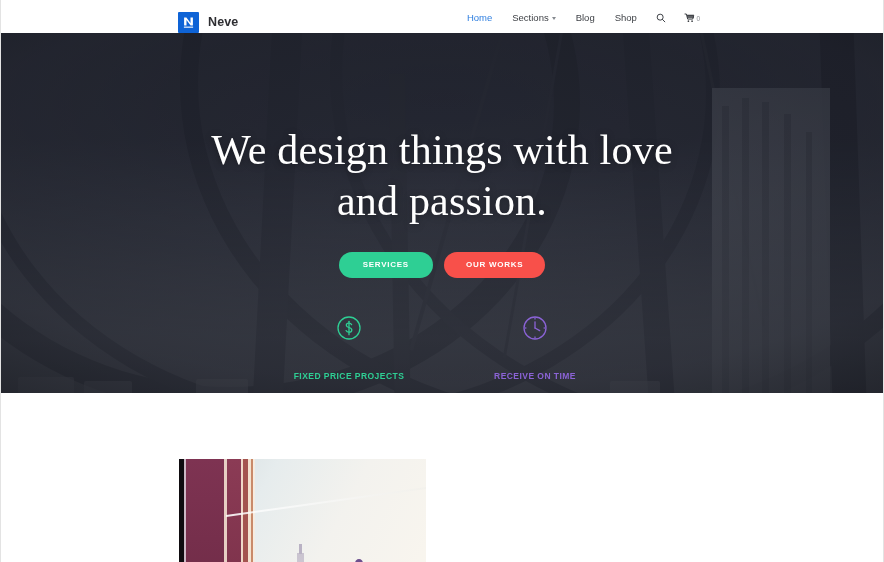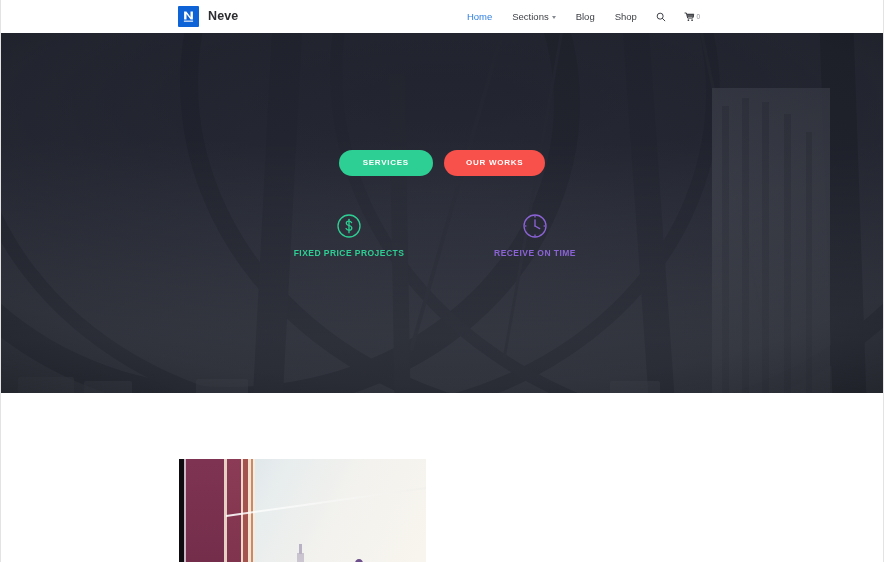--- a/index.html
+++ b/index.html
@@ -20,21 +20,21 @@
     background: #ffffff;
   }
 
   
   .site-header {
     position: relative;
     z-index: 40;
     height: 33px;
     background: #ffffff;
     display: flex;
-    align-items: center;
+    align-items: flex-end;
     padding: 0 178px 0 178px;
     justify-content: space-between;
   }
 
   .brand {
     display: flex;
     align-items: center;
     gap: 9px;
   }
 
@@ -231,20 +231,21 @@
     display: flex;
     justify-content: center;
     gap: 0;
   }
   .feature {
     width: 186px;
     text-align: center;
     display: flex;
     flex-direction: column;
     align-items: center;
+    gap: 21px;
   }
   .feature-icon {
     width: 28px;
     height: 28px;
     display: flex;
     align-items: center;
     justify-content: center;
   }
   .feature-icon svg { display: block; }
   .feature-label {
@@ -399,20 +400,24 @@
       <div class="streetcar" style="left:196px; top:346px; width:52px; height:20px;"></div>
       <div class="streetcar" style="left:610px; top:348px; width:50px; height:18px;"></div>
 
       <div class="photo-fog"></div>
     </div>
 
     <div class="hero-overlay"></div>
     <div class="hero-vignette"></div>
 
     <div class="hero-inner">
+      <h1 class="hero-title">
+        <span>We design things with love</span><br>
+        <span>and passion.</span>
+      </h1>
 
       <div class="hero-buttons">
         <button class="btn btn-services">SERVICES</button>
         <button class="btn btn-works">OUR WORKS</button>
       </div>
 
       <div class="features">
 
         <div class="feature f-green">
           <span class="feature-icon">

